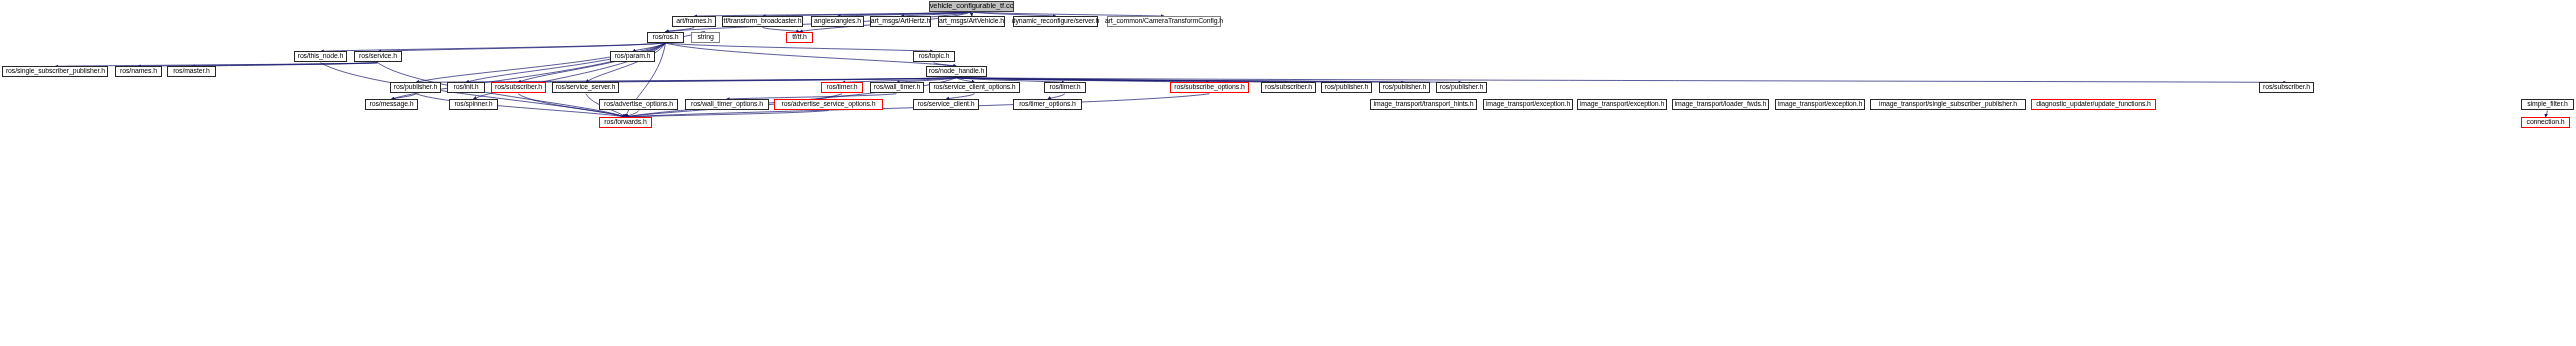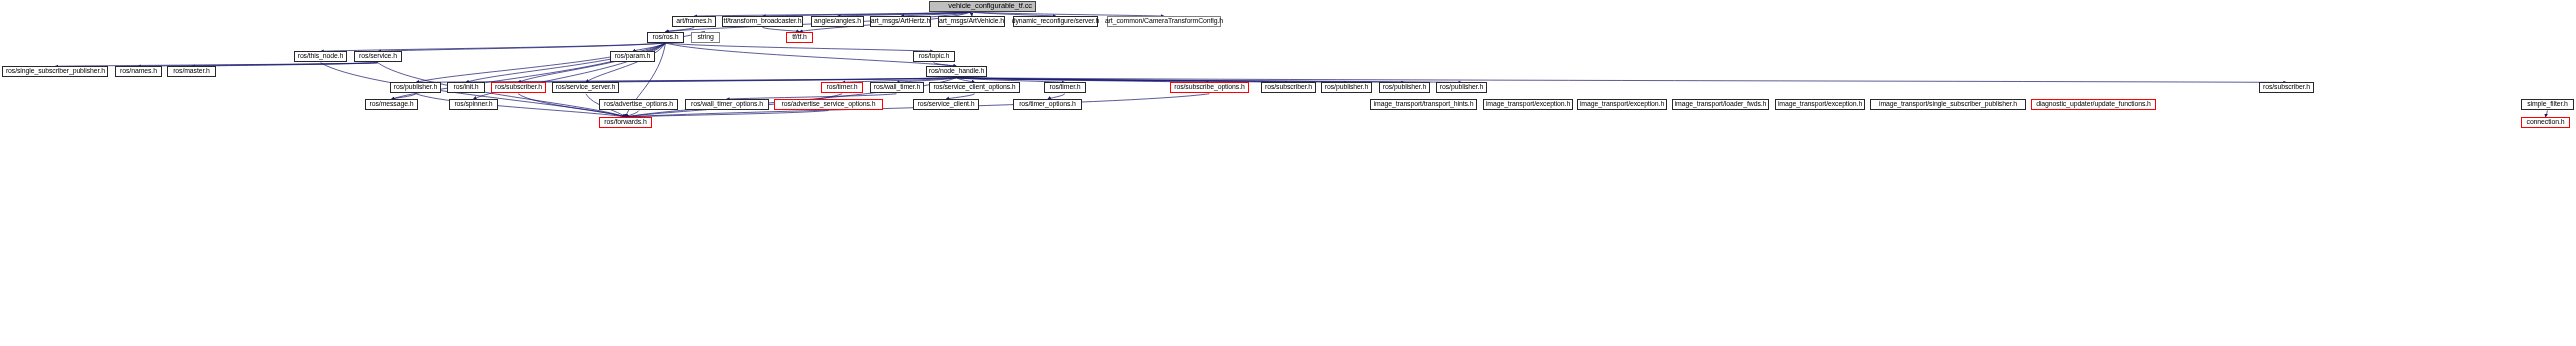--- a/index.html
+++ b/index.html
@@ -114,21 +114,21 @@
         <path d="M 1502 157 C 1459.25 161.5, 1259.75 163.75, 1217 166" marker-end="url(#arrow)"></path>
         <path d="M 1633 157 C 1625.8 161.5, 1592.2 163.75, 1585 166" marker-end="url(#arrow)"></path>
         <path d="M 1784 157 C 1779.725 161.5, 1759.775 163.75, 1755.5 166" marker-end="url(#arrow)"></path>
         <path d="M 2026.5 157 C 1879.725 176.5, 1194.775 186.25, 1048 196" marker-end="url(#arrow)"></path>
         <path d="M 1070.5 185 C 1067.125 190.5, 1051.375 193.25, 1048 196" marker-end="url(#arrow)"></path>
         <path d="M 1388 185 C 1337 190.5, 1099 193.25, 1048 196" marker-end="url(#arrow)"></path>
         <path d="M 4268 185 C 4267.55 190.5, 4265.45 193.25, 4265 196" marker-end="url(#arrow)"></path>
       </g>
   </svg>
   <div id="nodes">
-      <div class="node root" style="left: 929px; top: 0.6px; width: 107px; justify-content: flex-end;">
+      <div class="node root" style="left: 929px; top: 0.6px; width: 85px;">
         <span>vehicle_configurable_tf.cc</span>
       </div>
       <div class="node" style="left: 672px; top: 16px; width: 44px;">
         <span>art/frames.h</span>
       </div>
       <div class="node" style="left: 722px; top: 16px; width: 81px;">
         <span>tf/transform_broadcaster.h</span>
       </div>
       <div class="node" style="left: 811px; top: 16px; width: 53px;">
         <span>angles/angles.h</span>

